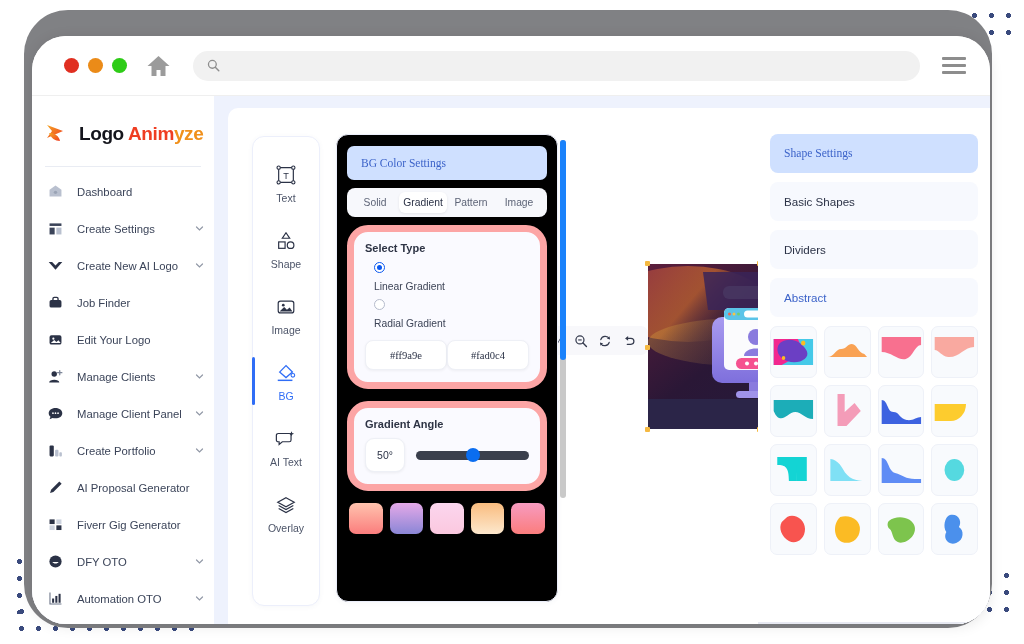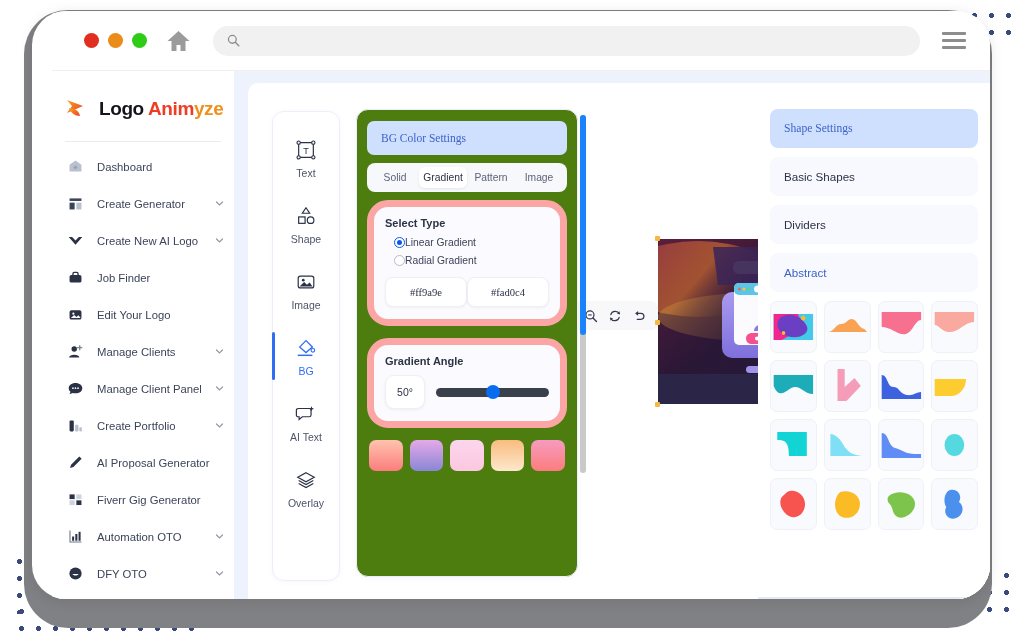--- a/index.html
+++ b/index.html
@@ -30,28 +30,27 @@
     left: 24px; top: 10px;
     width: 968px; height: 618px;
     background: #808184;
     border-radius: 44px;
     z-index: 2;
   }
 
   
   .browser {
     position: absolute;
-    left: 32px; top: 11px;
+    left: 32px; top: 36px;
     width: 958px; height: 588px;
     background: #ffffff;
     border-radius: 34px;
     overflow: hidden;
     z-index: 3;
     box-shadow: 0 2px 14px rgba(0,0,0,0.10);
-    padding-left: 20px;
   }
 
   
   .chrome {
     height: 60px;
     background: #ffffff;
     display: flex;
     align-items: center;
     padding: 0 24px 0 32px;
     border-bottom: 1px solid #efefef;
@@ -157,21 +156,21 @@
   .tool.active .tool-label { color: #2f6df6; }
   .tool.active::before {
     content: ""; position: absolute; left: -1px; top: 8px;
     width: 3px; height: 48px; background: #2f6df6; border-radius: 2px;
   }
 
   
   .settings-panel {
     width: 222px;
     margin: 26px 0 22px 16px;
-    background: #4d7c0f;
+    background: #000000;
     border: 1px solid #eceffb;
     border-radius: 12px;
     padding: 11px 10px;
     position: relative;
     flex-shrink: 0;
     box-shadow: 0 1px 5px rgba(80,90,140,0.05);
   }
   .panel-title {
     background: #cfe0ff;
     color: #3c63c9;
@@ -199,21 +198,21 @@
   .seg-tab.active { background: #ffffff; color: #2b3246; box-shadow: 0 1px 3px rgba(0,0,0,0.08); }
 
   .sub-card {
     margin-top: 8px;
     background: #fafaff;
     border: 7px solid #fca5a5;
     border-radius: 21px;
     padding: 10px 11px 12px 11px;
   }
   .sub-title { font-size: 11px; color: #2e3445; font-weight: bold; margin-bottom: 8px; }
-  .radio-row { display: flex; align-items: flex-end; margin: 7px 0 0 9px; cursor: pointer; }
+  .radio-row { display: flex; align-items: flex-start; gap: 8px; margin: 7px 0 0 9px; cursor: pointer; flex-direction: column; }
   .radio {
     width: 11px; height: 11px; border-radius: 50%;
     border: 1.4px solid #b5bbcc; background: #fff;
     flex-shrink: 0; position: relative;
   }
   .radio.checked { border-color: #0a58f0; }
   .radio.checked::after {
     content: ""; position: absolute; left: 2px; top: 2px;
     width: 5px; height: 5px; border-radius: 50%; background: #0a58f0;
   }
@@ -411,21 +410,21 @@
         </div>
 
         <div class="nav-item">
           <span class="nav-ico">
               <svg width="17" height="17" viewBox="0 0 20 20">
                 <rect x="3" y="4" width="14" height="3" fill="#3b4459"></rect>
                 <rect x="3" y="9" width="6" height="8" fill="#3b4459"></rect>
                 <rect x="11" y="9" width="6" height="8" fill="#b9c0cf"></rect>
               </svg>
             </span>
-          <span class="nav-label">Create Generator</span>
+          <span class="nav-label">Create Settings</span>
           <svg class="chev" viewBox="0 0 12 12">
               <path d="M2 4 L6 8 L10 4" fill="none" stroke="#6d7689" stroke-width="1.6" stroke-linecap="round"></path>
             </svg>
         </div>
 
         <div class="nav-item">
           <span class="nav-ico">
               <svg width="17" height="17" viewBox="0 0 20 20">
                 <path d="M2 6 L10 15 L18 6 L14 6 L10 10 L6 6 Z" fill="#2b3246"></path>
               </svg>
@@ -517,40 +516,40 @@
                 <rect x="3" y="11" width="6" height="5.5" fill="#ccd2de"></rect>
                 <rect x="11" y="11" width="6" height="5.5" fill="#2b3246"></rect>
               </svg>
             </span>
           <span class="nav-label">Fiverr Gig Generator</span>
         </div>
 
         <div class="nav-item">
           <span class="nav-ico">
               <svg width="17" height="17" viewBox="0 0 20 20">
+                <circle cx="10" cy="10" r="7.2" fill="#2b3246"></circle>
+                <path d="M6.4 10.5 C7.4 12.8 12.6 12.8 13.6 10.5 Z" fill="#fff"></path>
+              </svg>
+            </span>
+          <span class="nav-label">DFY OTO</span>
+          <svg class="chev" viewBox="0 0 12 12">
+              <path d="M2 4 L6 8 L10 4" fill="none" stroke="#6d7689" stroke-width="1.6" stroke-linecap="round"></path>
+            </svg>
+        </div>
+
+        <div class="nav-item">
+          <span class="nav-ico">
+              <svg width="17" height="17" viewBox="0 0 20 20">
                 <path d="M3.5 3 V16.5 H17" fill="none" stroke="#6d7689" stroke-width="1.3"></path>
                 <rect x="6" y="10" width="2.4" height="5" fill="#2b3246"></rect>
                 <rect x="9.8" y="7" width="2.4" height="8" fill="#2b3246"></rect>
                 <rect x="13.6" y="4.5" width="2.4" height="10.5" fill="#2b3246"></rect>
               </svg>
             </span>
           <span class="nav-label">Automation OTO</span>
-          <svg class="chev" viewBox="0 0 12 12">
-              <path d="M2 4 L6 8 L10 4" fill="none" stroke="#6d7689" stroke-width="1.6" stroke-linecap="round"></path>
-            </svg>
-        </div>
-
-        <div class="nav-item">
-          <span class="nav-ico">
-              <svg width="17" height="17" viewBox="0 0 20 20">
-                <circle cx="10" cy="10" r="7.2" fill="#2b3246"></circle>
-                <path d="M6.4 10.5 C7.4 12.8 12.6 12.8 13.6 10.5 Z" fill="#fff"></path>
-              </svg>
-            </span>
-          <span class="nav-label">DFY OTO</span>
           <svg class="chev" viewBox="0 0 12 12">
               <path d="M2 4 L6 8 L10 4" fill="none" stroke="#6d7689" stroke-width="1.6" stroke-linecap="round"></path>
             </svg>
         </div>
       </div>
 
       <div class="workspace">
         <div class="editor-card">
 
           <div class="tool-rail">

